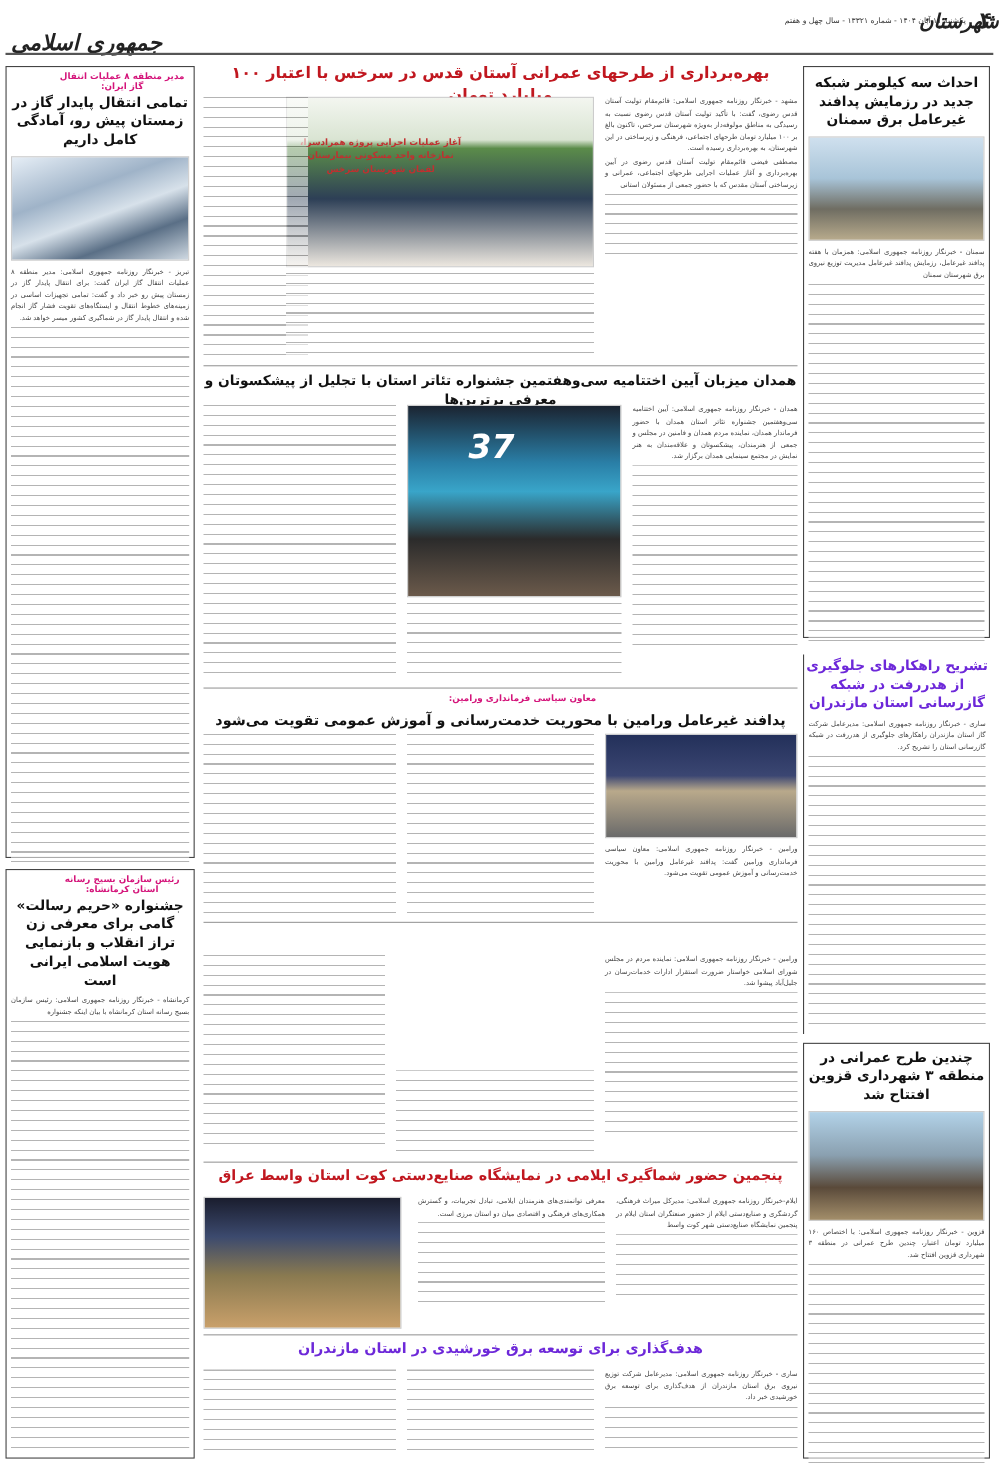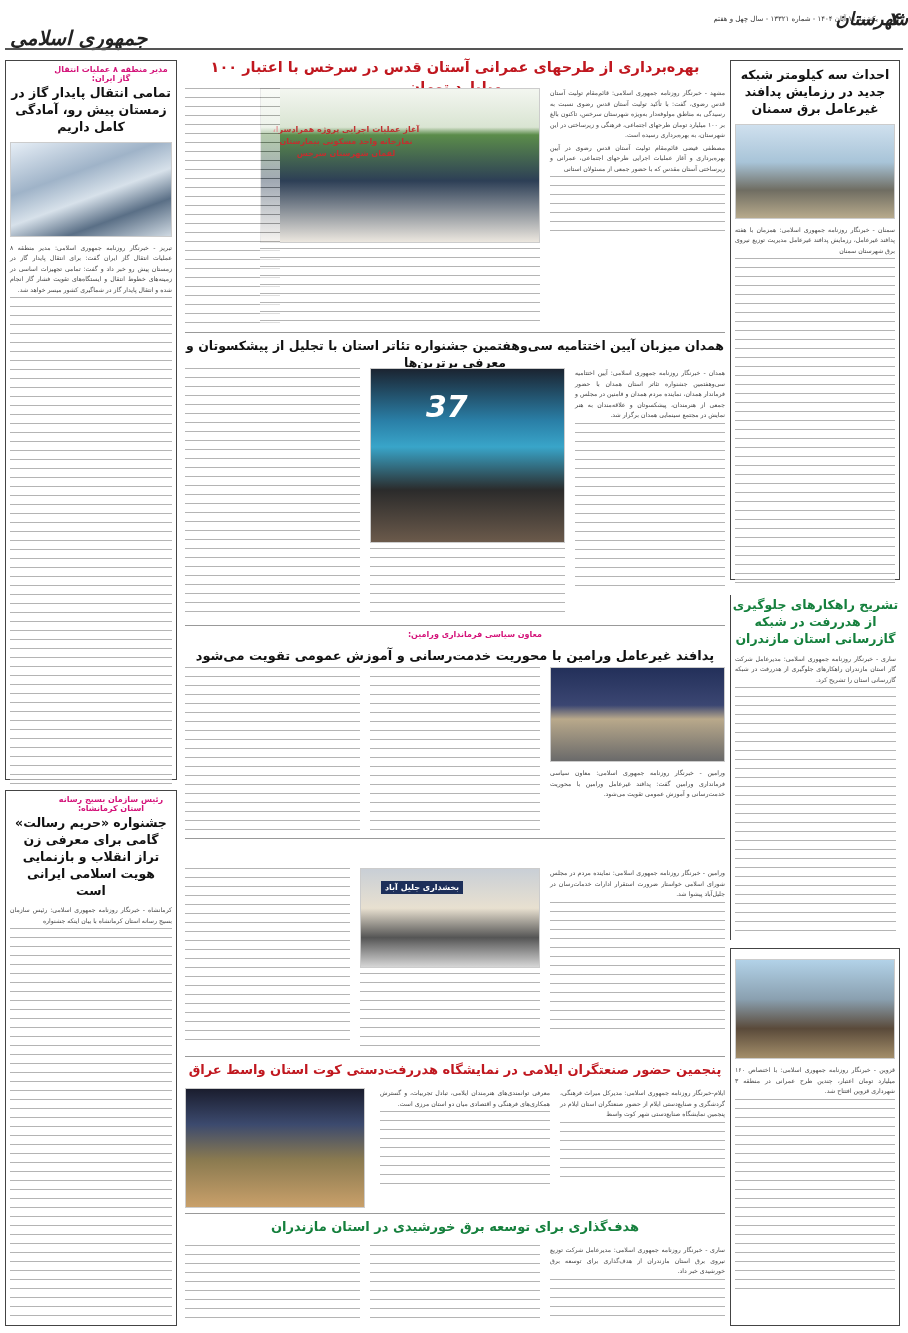--- a/index.html
+++ b/index.html
@@ -7,21 +7,21 @@
   body{font-family:"DejaVu Sans",sans-serif;color:#222;direction:rtl;position:relative;}
   .abs{position:absolute;}
   .masthead-center{left:0;right:0;top:8px;text-align:right;font-family:"DejaVu Serif",serif;font-size:18px;font-style:italic;font-weight:bold;}
   .masthead-left{left:10px;top:26px;font-family:"DejaVu Serif",serif;font-size:20px;font-weight:bold;font-style:italic;}
   .pagenum{right:6px;top:8px;font-size:18px;font-weight:bold;}
   .dateline{right:30px;top:15px;font-size:7px;color:#333;}
   .rule{left:5px;right:5px;top:48px;border-top:2px solid #555;}
   .col-box{border:1px solid #444;padding:4px;}
   .headline{font-weight:bold;text-align:center;line-height:1.35;}
   .red{color:#c0171f;}
-  .navy{color:#15803d;}
+  .navy{color:#6d28d9;}
   .pink{color:#d4147a;margin-left:40px;}
   .kicker{font-size:8px;font-weight:bold;text-align:center;}
   .body{font-size:6.2px;line-height:1.7;color:#444;text-align:justify;}
   .lines{background:repeating-linear-gradient(to bottom,#777 0px,#777 1px,#fff 1px,#fff 9px);opacity:.55;}
   .photo{border:1px solid #ccc;}
   .ph-pipe{background:linear-gradient(160deg,#e6eef6 0%,#9fb3c8 35%,#d7e1ea 55%,#5a6f86 75%,#cfd9e2 100%);}
   .ph-ceremony{background:linear-gradient(180deg,#f3f6f0 0%,#d9e4d2 25%,#5b8c4a 30%,#2d3f56 60%,#ece7df 100%);}
   .ph-theatre{background:linear-gradient(180deg,#1b2431 0%,#2a7fa7 30%,#39a5c9 45%,#2b2b2b 70%,#6b5a4b 100%);}
   .ph-meeting{background:linear-gradient(180deg,#23305a 0%,#3b4672 40%,#b9a98b 55%,#6a6a6a 100%);}
   .ph-office{background:linear-gradient(180deg,#c9cfd6 0%,#e8e0d0 40%,#555 70%,#d6d6d6 100%);}
@@ -46,20 +46,21 @@
   <div class="lines" style="height:330px;margin-top:2px;"></div>
 </div>
 
 <div class="abs" style="right:8px;top:595px;width:170px;height:345px;border-left:1px solid #444;">
   <div class="headline navy" style="font-size:12.5px;margin-top:2px;">تشریح راهکارهای جلوگیری از هدررفت در شبکه گازرسانی استان مازندران</div>
   <div class="body" style="margin-top:6px;padding:0 4px;">ساری - خبرنگار روزنامه جمهوری اسلامی: مدیرعامل شرکت گاز استان مازندران راهکارهای جلوگیری از هدررفت در شبکه گازرسانی استان را تشریح کرد.</div>
   <div class="lines" style="height:250px;margin:2px 4px;"></div>
 </div>
 
 <div class="abs col-box" style="right:8px;top:948px;width:170px;height:378px;">
+  <div class="headline" style="font-size:12.5px;color:#111;">چندین طرح عمرانی در منطقه ۳ شهرداری قزوین افتتاح شد</div>
   <div class="photo ph-opening" style="height:100px;margin-top:6px;"></div>
   <div class="body" style="margin-top:6px;">قزوین - خبرنگار روزنامه جمهوری اسلامی: با اختصاص ۱۶۰ میلیارد تومان اعتبار، چندین طرح عمرانی در منطقه ۳ شهرداری قزوین افتتاح شد.</div>
   <div class="lines" style="height:190px;margin-top:2px;"></div>
 </div>
 
 <div class="abs col-box" style="left:5px;top:60px;width:172px;height:720px;">
   <div class="kicker pink">مدیر منطقه ۸ عملیات انتقال گاز ایران:</div>
   <div class="headline" style="font-size:12.5px;color:#111;margin-top:2px;">تمامی انتقال پایدار گاز در زمستان پیش رو، آمادگی کامل داریم</div>
   <div class="photo ph-pipe" style="height:95px;margin-top:6px;"></div>
   <div class="body" style="margin-top:6px;">تبریز - خبرنگار روزنامه جمهوری اسلامی: مدیر منطقه ۸ عملیات انتقال گاز ایران گفت: برای انتقال پایدار گاز در زمستان پیش رو خبر داد و گفت: تمامی تجهیزات اساسی در زمینه‌های خطوط انتقال و ایستگاه‌های تقویت فشار گاز انجام شده و انتقال پایدار گاز در شماگیری کشور میسر خواهد شد.</div>
@@ -112,30 +113,27 @@
   <div class="abs lines" style="right:185px;top:37px;width:170px;height:165px;"></div>
   <div class="abs lines" style="left:0;top:37px;width:175px;height:165px;"></div>
 </div>
 
 <div class="abs hrule" style="left:185px;top:838px;width:540px;"></div>
 <div class="abs" style="left:185px;top:843px;width:540px;height:210px;">
   <div class="abs" style="right:0;top:25px;width:175px;">
     <div class="body">ورامین - خبرنگار روزنامه جمهوری اسلامی: نماینده مردم در مجلس شورای اسلامی خواستار ضرورت استقرار ادارات خدمات‌رسان در جلیل‌آباد پیشوا شد.</div>
     <div class="lines" style="height:130px;margin-top:2px;"></div>
   </div>
-  <div class="abs photo ph-office" style="right:185px;top:25px;width:180px;height:100px;">
-    <div style="position:absolute;left:20px;top:12px;font-size:8px;color:#fff;font-weight:bold;background:#1d2f5a;padding:2px 4px;">بخشداری جلیل آباد</div>
-  </div>
   <div class="abs lines" style="right:185px;top:130px;width:180px;height:75px;"></div>
   <div class="abs lines" style="left:0;top:25px;width:165px;height:180px;"></div>
 </div>
 
 <div class="abs hrule" style="left:185px;top:1056px;width:540px;"></div>
 <div class="abs" style="left:185px;top:1061px;width:540px;height:150px;">
-  <div class="headline red" style="font-size:13px;">پنجمین حضور صنعتگران ایلامی در نمایشگاه هدررفت‌دستی کوت استان واسط عراق</div>
+  <div class="headline red" style="font-size:13px;">پنجمین حضور شماگیری ایلامی در نمایشگاه صنایع‌دستی کوت استان واسط عراق</div>
   <div class="abs" style="right:0;top:27px;width:165px;">
     <div class="body">ایلام-خبرنگار روزنامه جمهوری اسلامی: مدیرکل میراث فرهنگی، گردشگری و صنایع‌دستی ایلام از حضور صنعتگران استان ایلام در پنجمین نمایشگاه صنایع‌دستی شهر کوت واسط</div>
     <div class="lines" style="height:60px;margin-top:2px;"></div>
   </div>
   <div class="abs" style="right:175px;top:27px;width:170px;">
     <div class="body">معرفی توانمندی‌های هنرمندان ایلامی، تبادل تجربیات، و گسترش همکاری‌های فرهنگی و اقتصادی میان دو استان مرزی است.</div>
     <div class="lines" style="height:80px;margin-top:2px;"></div>
   </div>
   <div class="abs photo ph-night" style="left:0;top:27px;width:180px;height:120px;"></div>
 </div>

